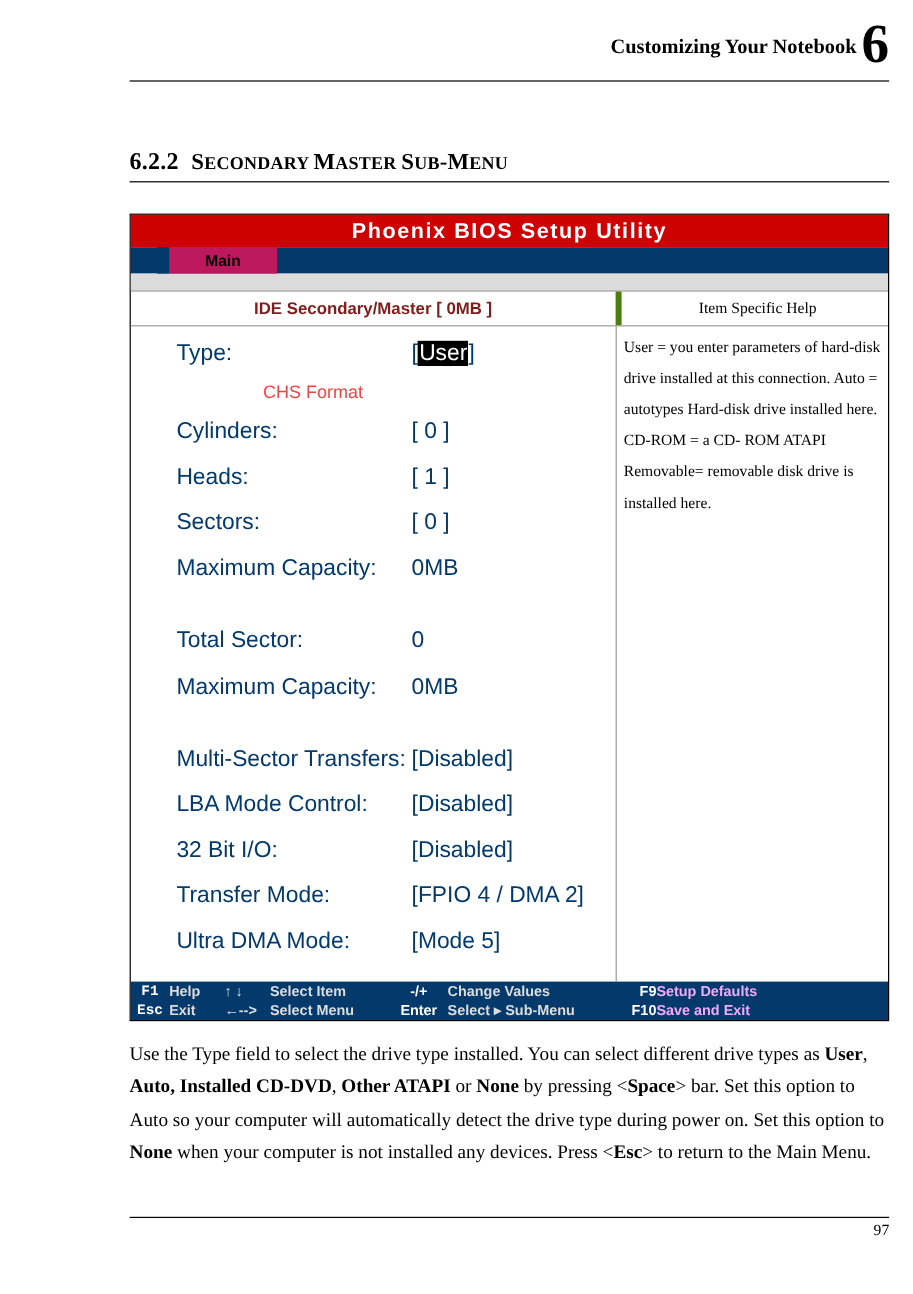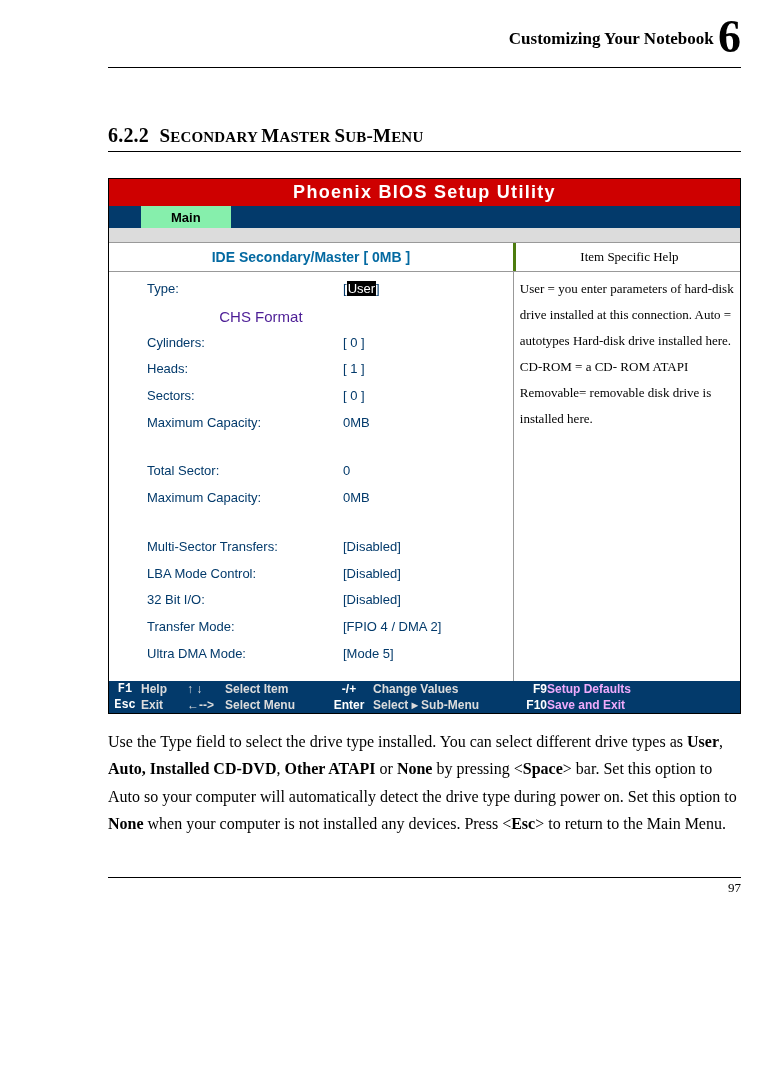--- a/index.html
+++ b/index.html
@@ -65,21 +65,21 @@
   }
   .menu-bar {
     display: flex;
     background: #033a6b;
     height: 22px;
     align-items: stretch;
   }
   .menu-bar .spacer-sm { width: 22px; }
   .menu-bar .spacer-xs { width: 10px; background:#033a6b;}
   .menu-bar .main-tab {
-    background: #86efac;
+    background: #be185d;
     color: #000;
     font-weight: bold;
     font-size: 13px;
     display: flex;
     align-items: center;
     justify-content: center;
     padding: 0 30px;
   }
   .gray-row {
     background: #dcdcdc;
@@ -87,53 +87,53 @@
     display:flex;
   }
   .header-row {
     display: flex;
     border-top: 1px solid #999;
   }
   .header-left {
     flex: 0 0 64%;
     text-align: center;
     font-weight: bold;
-    color: #0369a1;
+    color: #7f1d1d;
     font-size: 14px;
     padding: 6px 0;
   }
   .header-right {
     flex: 0 0 36%;
-    border-left: 3px solid #4d7c0f;
+    border-left: 5px solid #4d7c0f;
     text-align: center;
     font-size: 13px;
     padding: 6px 0;
     font-family: Garamond, Georgia, serif;
   }
   .content-area {
     display: flex;
     border-top: 1px solid #999;
   }
   .settings {
     flex: 0 0 64%;
     padding: 4px 0 14px 0;
   }
   .settings-row {
     display: flex;
     padding: 1px 0;
-    font-size: 13px;
+    font-size: 19px;
     color: #033a6b;
     line-height: 1.9;
   }
   .settings-row .indent { width: 38px; flex:0 0 38px;}
   .settings-row .label { flex: 0 0 196px; }
   .settings-row .value { flex: 1; }
   .settings-chs {
     text-align: center;
-    color: #4c1d95;
+    color: #ef4444;
     font-size: 15px;
     padding-right: 100px;
     line-height:1.8;
   }
   .type-val {
     background: #000;
     color: #fff;
     padding: 0 1px;
   }
   .help-col {

